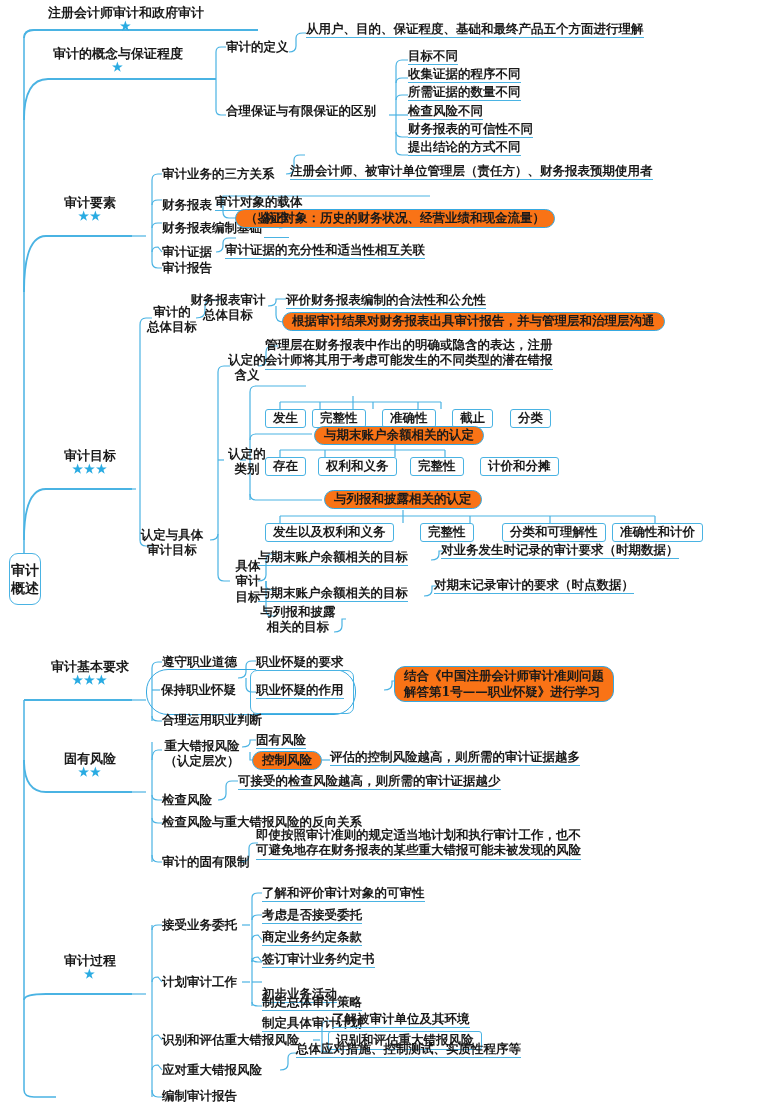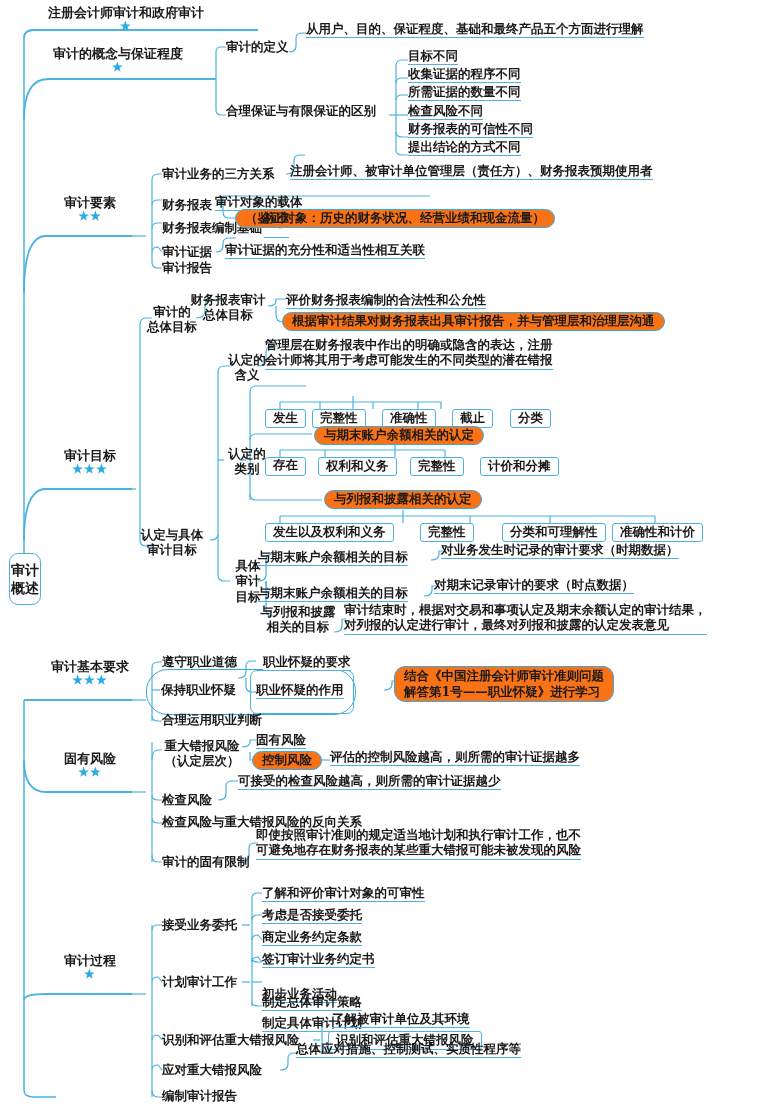--- a/index.html
+++ b/index.html
@@ -289,21 +289,21 @@
   <div class="nd s12 multi ctr" style="left:224px;top:446px;width:46px;">认定的
 类别</div>
 
   <div class="nd s12 box" style="left:265px;top:409px;">发生</div>
   <div class="nd s12 box" style="left:312px;top:409px;">完整性</div>
   <div class="nd s12 box" style="left:382px;top:409px;">准确性</div>
   <div class="nd s12 box" style="left:452px;top:409px;">截止</div>
   <div class="nd s12 box" style="left:510px;top:409px;">分类</div>
 
   <div class="nd s12 rbox" style="left:314px;top:426px;">与期末账户余额相关的认定</div>
-  <div class="nd s12 box" style="left:265px;top:457px;font-family:Liberation Mono, monospace;">存在</div>
+  <div class="nd s12 box" style="left:265px;top:457px;">存在</div>
   <div class="nd s12 box" style="left:318px;top:457px;">权利和义务</div>
   <div class="nd s12 box" style="left:410px;top:457px;">完整性</div>
   <div class="nd s12 box" style="left:480px;top:457px;">计价和分摊</div>
 
   <div class="nd s12 rbox" style="left:324px;top:490px;">与列报和披露相关的认定</div>
   <div class="nd s12 box" style="left:265px;top:523px;">发生以及权利和义务</div>
   <div class="nd s12 box" style="left:420px;top:523px;">完整性</div>
   <div class="nd s12 box" style="left:502px;top:523px;">分类和可理解性</div>
   <div class="nd s12 box" style="left:612px;top:523px;">准确性和计价</div>
 
@@ -312,34 +312,32 @@
 目标</div>
 
   <div class="nd s12" style="left:258px;top:550px;border-bottom:1.4px solid #4ab3e3;padding-bottom:1px;">与期末账户余额相关的目标</div>
   <div class="nd s12" style="left:441px;top:543px;border-bottom:1.4px solid #4ab3e3;padding-bottom:1px;">对业务发生时记录的审计要求（时期数据）</div>
 
   <div class="nd s12" style="left:258px;top:586px;border-bottom:1.4px solid #4ab3e3;padding-bottom:1px;">与期末账户余额相关的目标</div>
   <div class="nd s12" style="left:434px;top:578px;border-bottom:1.4px solid #4ab3e3;padding-bottom:1px;">对期末记录审计的要求（时点数据）</div>
 
   <div class="nd s12 multi ctr" style="left:258px;top:604px;width:80px;">与列报和披露
 相关的目标</div>
-  <div class="nd s12 multi" style="left:344px;top:602px;border-bottom:1.4px solid #4ab3e3;padding-bottom:1px;line-height:1.22;">审计结束时，根据对交易和事项认定及期末余额认定的审计结果，
-对列报的认定进行审计，最终对列报和披露的认定发表意见</div>
 
   <div class="nd s13" style="left:40px;top:660px;width:100px;">
     <div class="ctr">审计基本要求</div>
     <div class="stars">★★★</div>
   </div>
 
   <div class="nd s12" style="left:162px;top:655px;">遵守职业道德</div>
 
   <div style="position:absolute;left:146px;top:669px;width:208px;height:44px;border:1.6px solid #36a9e1;border-radius:22px;"></div>
   <div class="nd s12" style="left:160px;top:683px;background:#fff;padding:0 1px;">保持职业怀疑</div>
 
-  <div class="nd s12" style="left:256px;top:655px;border-bottom:1.4px solid #4ab3e3;padding-bottom:1px;background:#fff;margin-left:7px;">职业怀疑的要求</div>
+  <div class="nd s12" style="left:256px;top:655px;border-bottom:1.4px solid #4ab3e3;padding-bottom:1px;background:#fff;">职业怀疑的要求</div>
   <div class="nd s12" style="left:256px;top:683px;border-bottom:1.4px solid #4ab3e3;padding-bottom:1px;background:#fff;">职业怀疑的作用</div>
 
   <div style="position:absolute;left:250px;top:670px;width:102px;height:42px;border:1.4px solid #4ab3e3;border-radius:7px;"></div>
 
   <div class="nd s12 multi rbox" style="left:394px;top:666px;line-height:1.25;">结合《中国注册会计师审计准则问题
 解答第1号——职业怀疑》进行学习</div>
 
   <div class="nd s12" style="left:162px;top:713px;">合理运用职业判断</div>
 
   <div class="nd s13" style="left:48px;top:752px;width:84px;">

